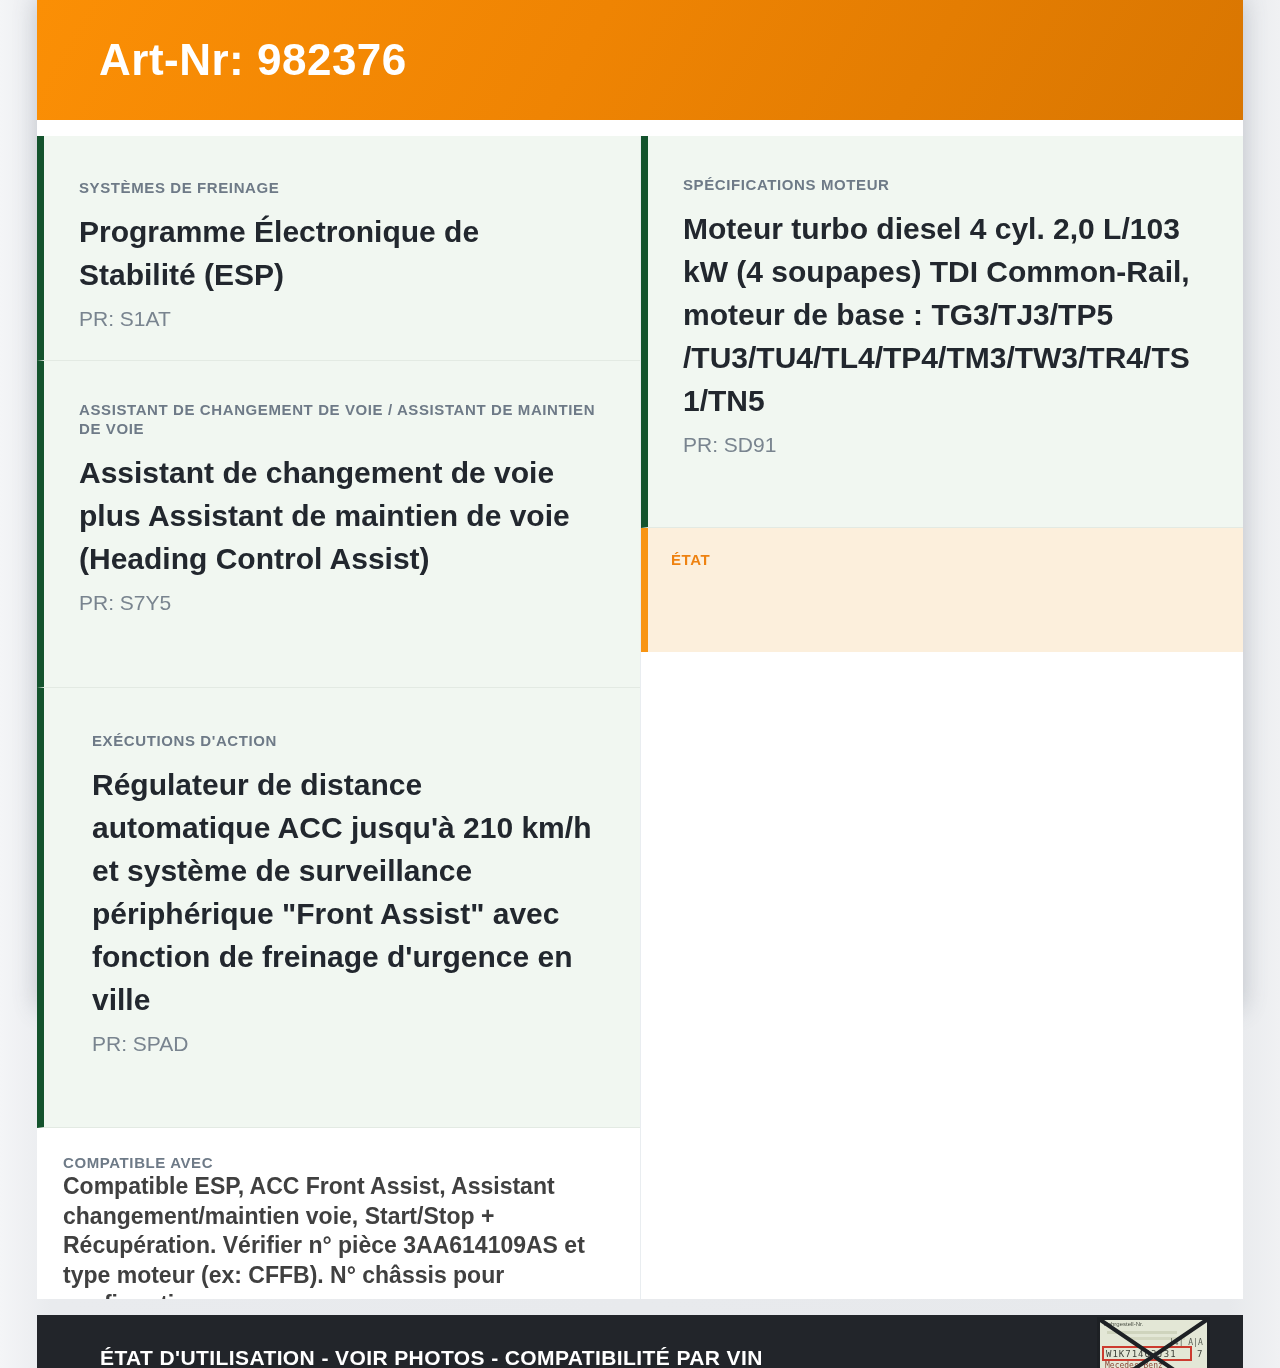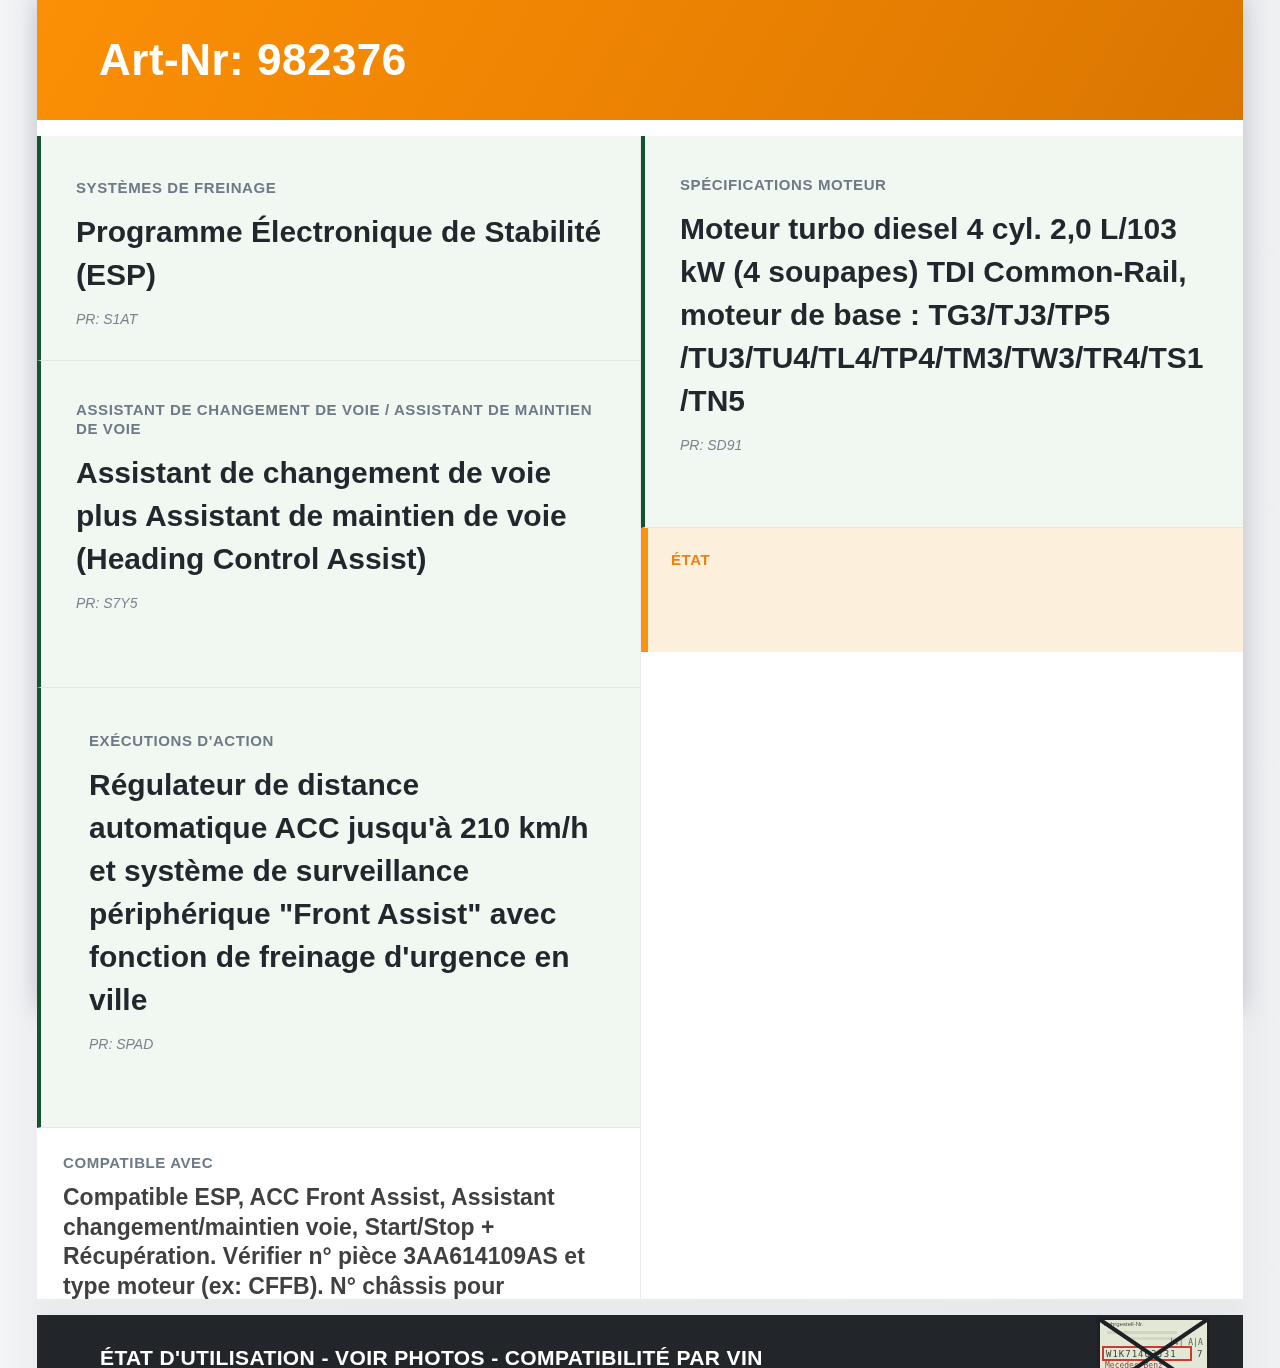--- a/index.html
+++ b/index.html
@@ -38,21 +38,21 @@
   }
   
   .main {
     flex: 1 1 auto;
     display: flex;
   }
   .col { width: 603px; display: flex; flex-direction: column; }
   .col-right { border-left: 1px solid #e9edf0; width: 603px; }
   .card {
     background: #f1f7f1;
-    border-left: 4px solid #14532d;
+    border-left: 7px solid #14532d;
     border-bottom: 1px solid #e3eae3;
     padding: 42px 38px 20px 35px;
     overflow: hidden;
   }
   .c-l1 { height: 225px; }
   .c-l2 { height: 327px; padding-top: 39px; }
   .c-l3 { height: 440px; padding-top: 43px; padding-left: 48px; }
   .c-r1 { height: 225px; }
   .c-r2 { height: 392px; padding-top: 39px; }
   .card .label {
@@ -66,24 +66,23 @@
   .card .title {
     font-size: 30px;
     font-weight: 700;
     color: #22272e;
     line-height: 43px;
     overflow-wrap: break-word;
     word-break: break-word;
   }
   .card .pr {
     margin-top: 12px;
-    font-size: 14px;
+    font-size: 21px;
     color: #79848f;
     line-height: 22px;
-    font-style: italic;
   }
   
   .card-etat {
     height: 124px;
     background: #fcefdc;
     border-left: 7px solid #f89412;
     padding: 23px 28px 16px 23px;
     overflow: hidden;
   }
   .card-etat .label {
@@ -106,21 +105,20 @@
     background: #ffffff;
     padding: 25px 30px 0 26px;
     overflow: hidden;
   }
   .card-compat .label {
     font-size: 15px;
     font-weight: 700;
     color: #6e7a87;
     letter-spacing: 0.6px;
     line-height: 19px;
-    margin-bottom: 11px;
   }
   .card-compat .body {
     font-size: 23px;
     font-weight: 700;
     color: #404040;
     line-height: 29.5px;
   }
   .filler { flex: 1 1 auto; background: #ffffff; }
   
   .footer {

